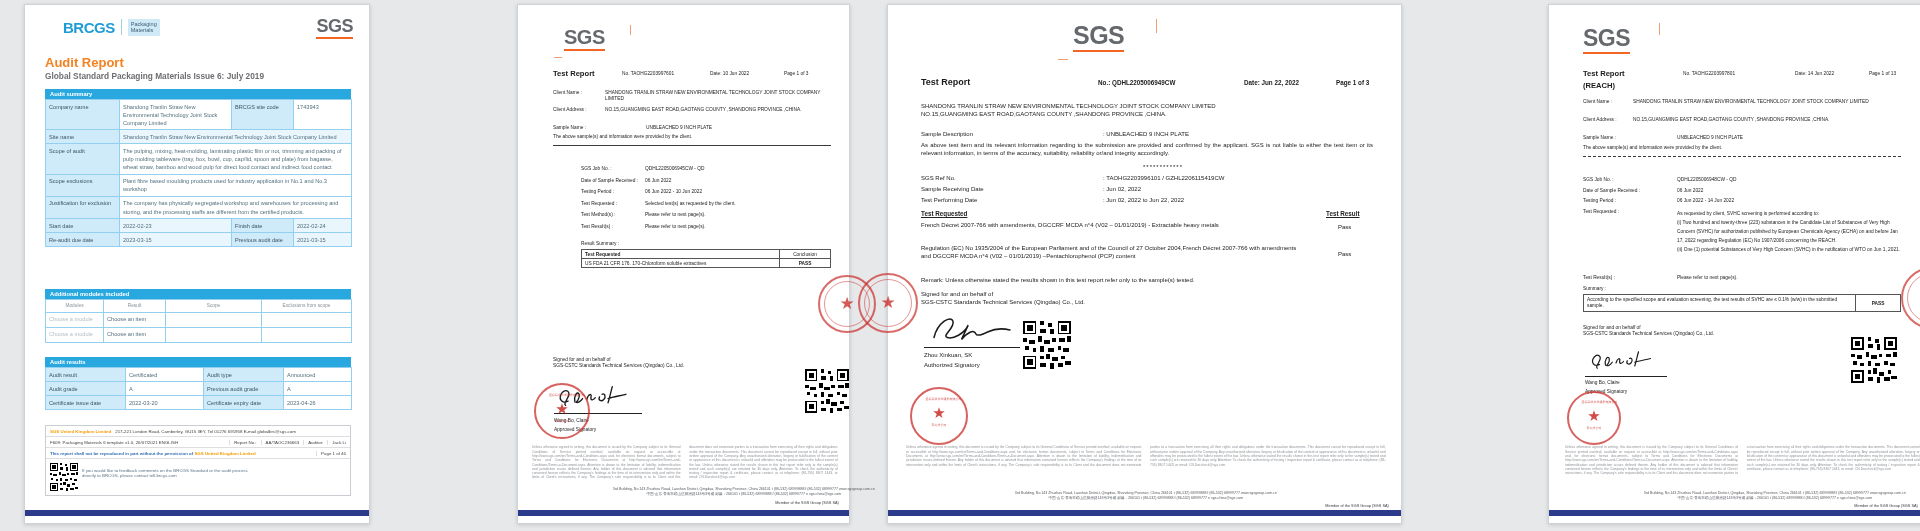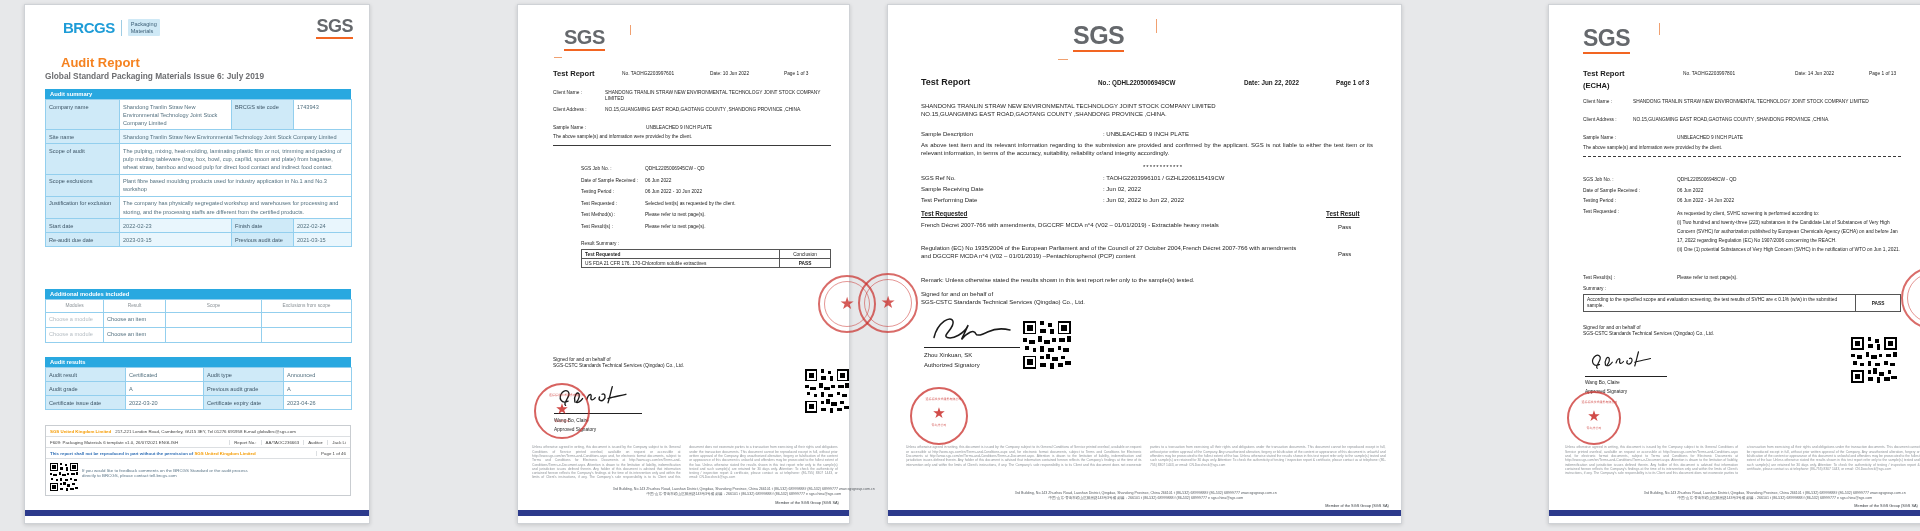--- a/index.html
+++ b/index.html
@@ -9,21 +9,21 @@
         box-shadow:0 1px 4px rgba(0,0,0,.15);box-sizing:border-box}
   .abs{position:absolute}
   .bluebar{position:absolute;left:0;right:0;bottom:7px;height:6px;background:#2c3a8c}
 
   
   .sgs-logo{font-weight:bold;color:#65686c;letter-spacing:-.5px;display:inline-block;line-height:1}
   .sgs-logo::after{content:"";display:block;height:2.4px;background:#f26522;margin-top:2px}
   .crop{position:absolute;background:#f0a070}
 
   
-  .brc-row{display:flex;align-items:center;gap:6px}
+  .brc-row{display:flex;align-items:flex-start;gap:6px}
   .brc-word{font-weight:bold;font-size:15px;color:#1e9cd7;letter-spacing:-.5px}
   .brc-div{width:1px;height:16px;background:#9fcde4}
   .brc-tag{font-size:5.6px;line-height:1.15;color:#41637a;background:#cfe9f6;padding:2px 3px;border-radius:1px}
   .d1-title{color:#f58220;font-weight:bold;font-size:13px}
   .d1-sub{color:#6d6e71;font-weight:bold;font-size:8.3px}
   .thead{background:#29a8e0;color:#fff;font-weight:bold;font-size:5.8px;padding:2px 5px;width:306px;box-sizing:border-box}
   table.t1{border-collapse:collapse;width:306px;table-layout:fixed;font-size:5.6px;line-height:1.45;color:#53707f}
   table.t1 td{border:1px solid #93cfee;padding:2.5px 3px;vertical-align:top}
   table.t1 .lbl{background:#cfeaf8;color:#3d5566}
   table.t1 .vblue{background:#e9f6fd}
@@ -86,21 +86,21 @@
   <div class="abs brc-row" style="left:38px;top:14px">
     <span class="brc-word">BRCGS</span>
     <span class="brc-div"></span>
     <span class="brc-tag">
       <span>Packaging</span><br>
       <span>Materials</span>
     </span>
   </div>
   <span class="abs sgs-logo" style="right:16px;top:12px;font-size:18px">SGS</span>
 
-  <div class="abs d1-title" style="left:36px;top:50px">Audit Report</div>
+  <div class="abs d1-title" style="left:20px;top:50px">Audit Report</div>
   <div class="abs d1-sub" style="left:20px;top:66px">Global Standard Packaging Materials Issue 6: July 2019</div>
 
   <div class="abs" style="left:20px;top:84px">
     <div class="thead">Audit summary</div>
     <table class="t1">
       <colgroup>
             <col style="width:74px">
             <col style="width:112px">
             <col style="width:62px">
             <col style="width:58px">
@@ -427,21 +427,21 @@
   <span class="abs member" style="right:12px;top:498px">Member of the SGS Group (SGS SA)</span>
   <div class="bluebar"></div>
 </section>
 
 <section class="page" style="left:1548px;width:385px">
 
   <span class="abs sgs-logo" style="left:34px;top:22px;font-size:23px">SGS</span>
   <span class="crop" style="left:110px;top:18px;width:1px;height:12px"></span>
 
   <span class="abs h-big" style="left:34px;top:64px;font-size:7.6px">Test Report</span>
-  <span class="abs h-big" style="left:34px;top:76px;font-size:7.6px">(ECHA)</span>
+  <span class="abs h-big" style="left:34px;top:76px;font-size:7.6px">(REACH)</span>
   <span class="abs txt" style="left:134px;top:66px;font-size:4.8px">No. TAOHG2203997801</span>
   <span class="abs txt" style="left:246px;top:66px;font-size:4.8px">Date: 14 Jun 2022</span>
   <span class="abs txt" style="left:320px;top:66px;font-size:4.8px">Page 1 of 13</span>
 
   <div class="abs" style="left:34px;top:94px;width:320px;font-size:4.8px;line-height:1.25;display:flex">
     <span style="width:50px;flex:none">Client Name :</span>
     <span style="width:256px">SHANDONG TRANLIN STRAW NEW ENVIRONMENTAL TECHNOLOGY JOINT STOCK COMPANY LIMITED</span>
   </div>
   <div class="abs" style="left:34px;top:112px;width:320px;font-size:4.8px;display:flex">
     <span style="width:50px;flex:none">Client Address :</span>

